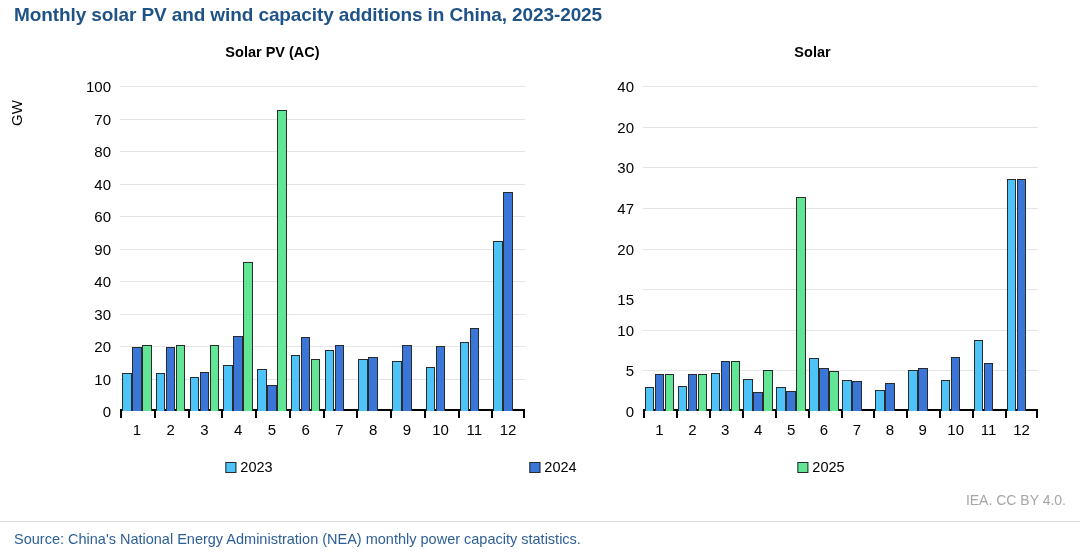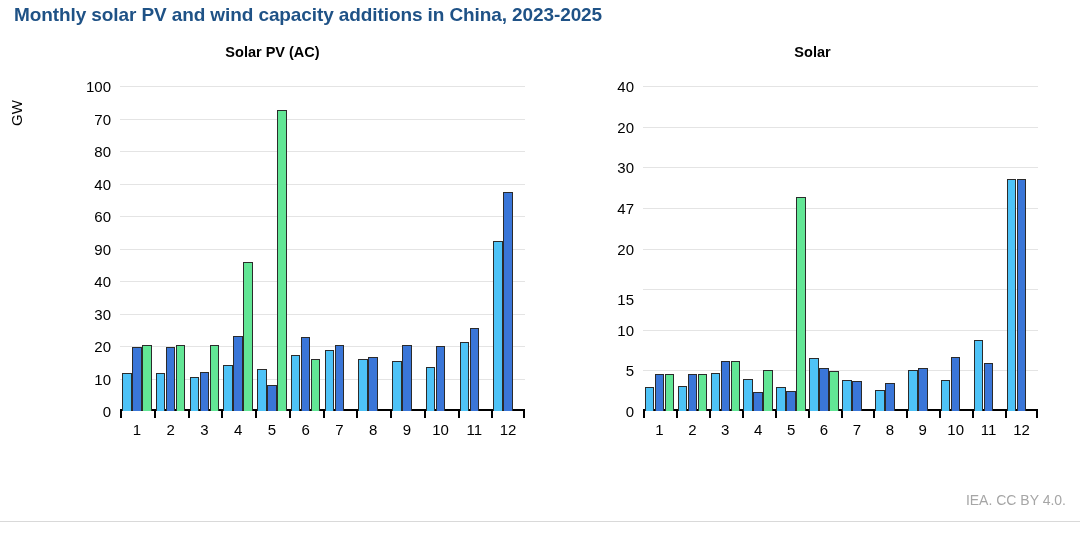--- a/index.html
+++ b/index.html
@@ -272,17 +272,32 @@
         <div class="bar" title="2023 M11: 8.8" style="left: 330.875px; width: 9.5px; height: 71.5px; background: rgb(78, 195, 247);"></div>
         <div class="bar" title="2024 M11: 5.9" style="left: 340.875px; width: 9.5px; height: 47.9375px; background: rgb(58, 118, 216);"></div>
         <div class="tick-mark" style="left: 362.083px;"></div>
         <div class="tick-mark" style="left: 393px;"></div>
         <div class="xtick" style="left: 378.542px;">12</div>
         <div class="bar" title="2023 M12: 28.5" style="left: 363.792px; width: 9.5px; height: 231.562px; background: rgb(78, 195, 247);"></div>
         <div class="bar" title="2024 M12: 28.5" style="left: 373.792px; width: 9.5px; height: 231.562px; background: rgb(58, 118, 216);"></div>
       </div>
   </div>
 
+  <div class="legend">
+      <div class="legend-item" style="left: 249px;">
+        <span class="legend-swatch" style="background: rgb(78, 195, 247);"></span>
+        <span>2023</span>
+      </div>
+      <div class="legend-item" style="left: 553px;">
+        <span class="legend-swatch" style="background: rgb(58, 118, 216);"></span>
+        <span>2024</span>
+      </div>
+      <div class="legend-item" style="left: 821px;">
+        <span class="legend-swatch" style="background: rgb(98, 230, 149);"></span>
+        <span>2025</span>
+      </div>
+    </div>
 
   <div class="iea-credit">IEA. CC BY 4.0.</div>
   <div class="divider"></div>
+  <div class="source">Source: China's National Energy Administration (NEA) monthly power capacity statistics.</div>
 
 </div>
 
 </body></html>

